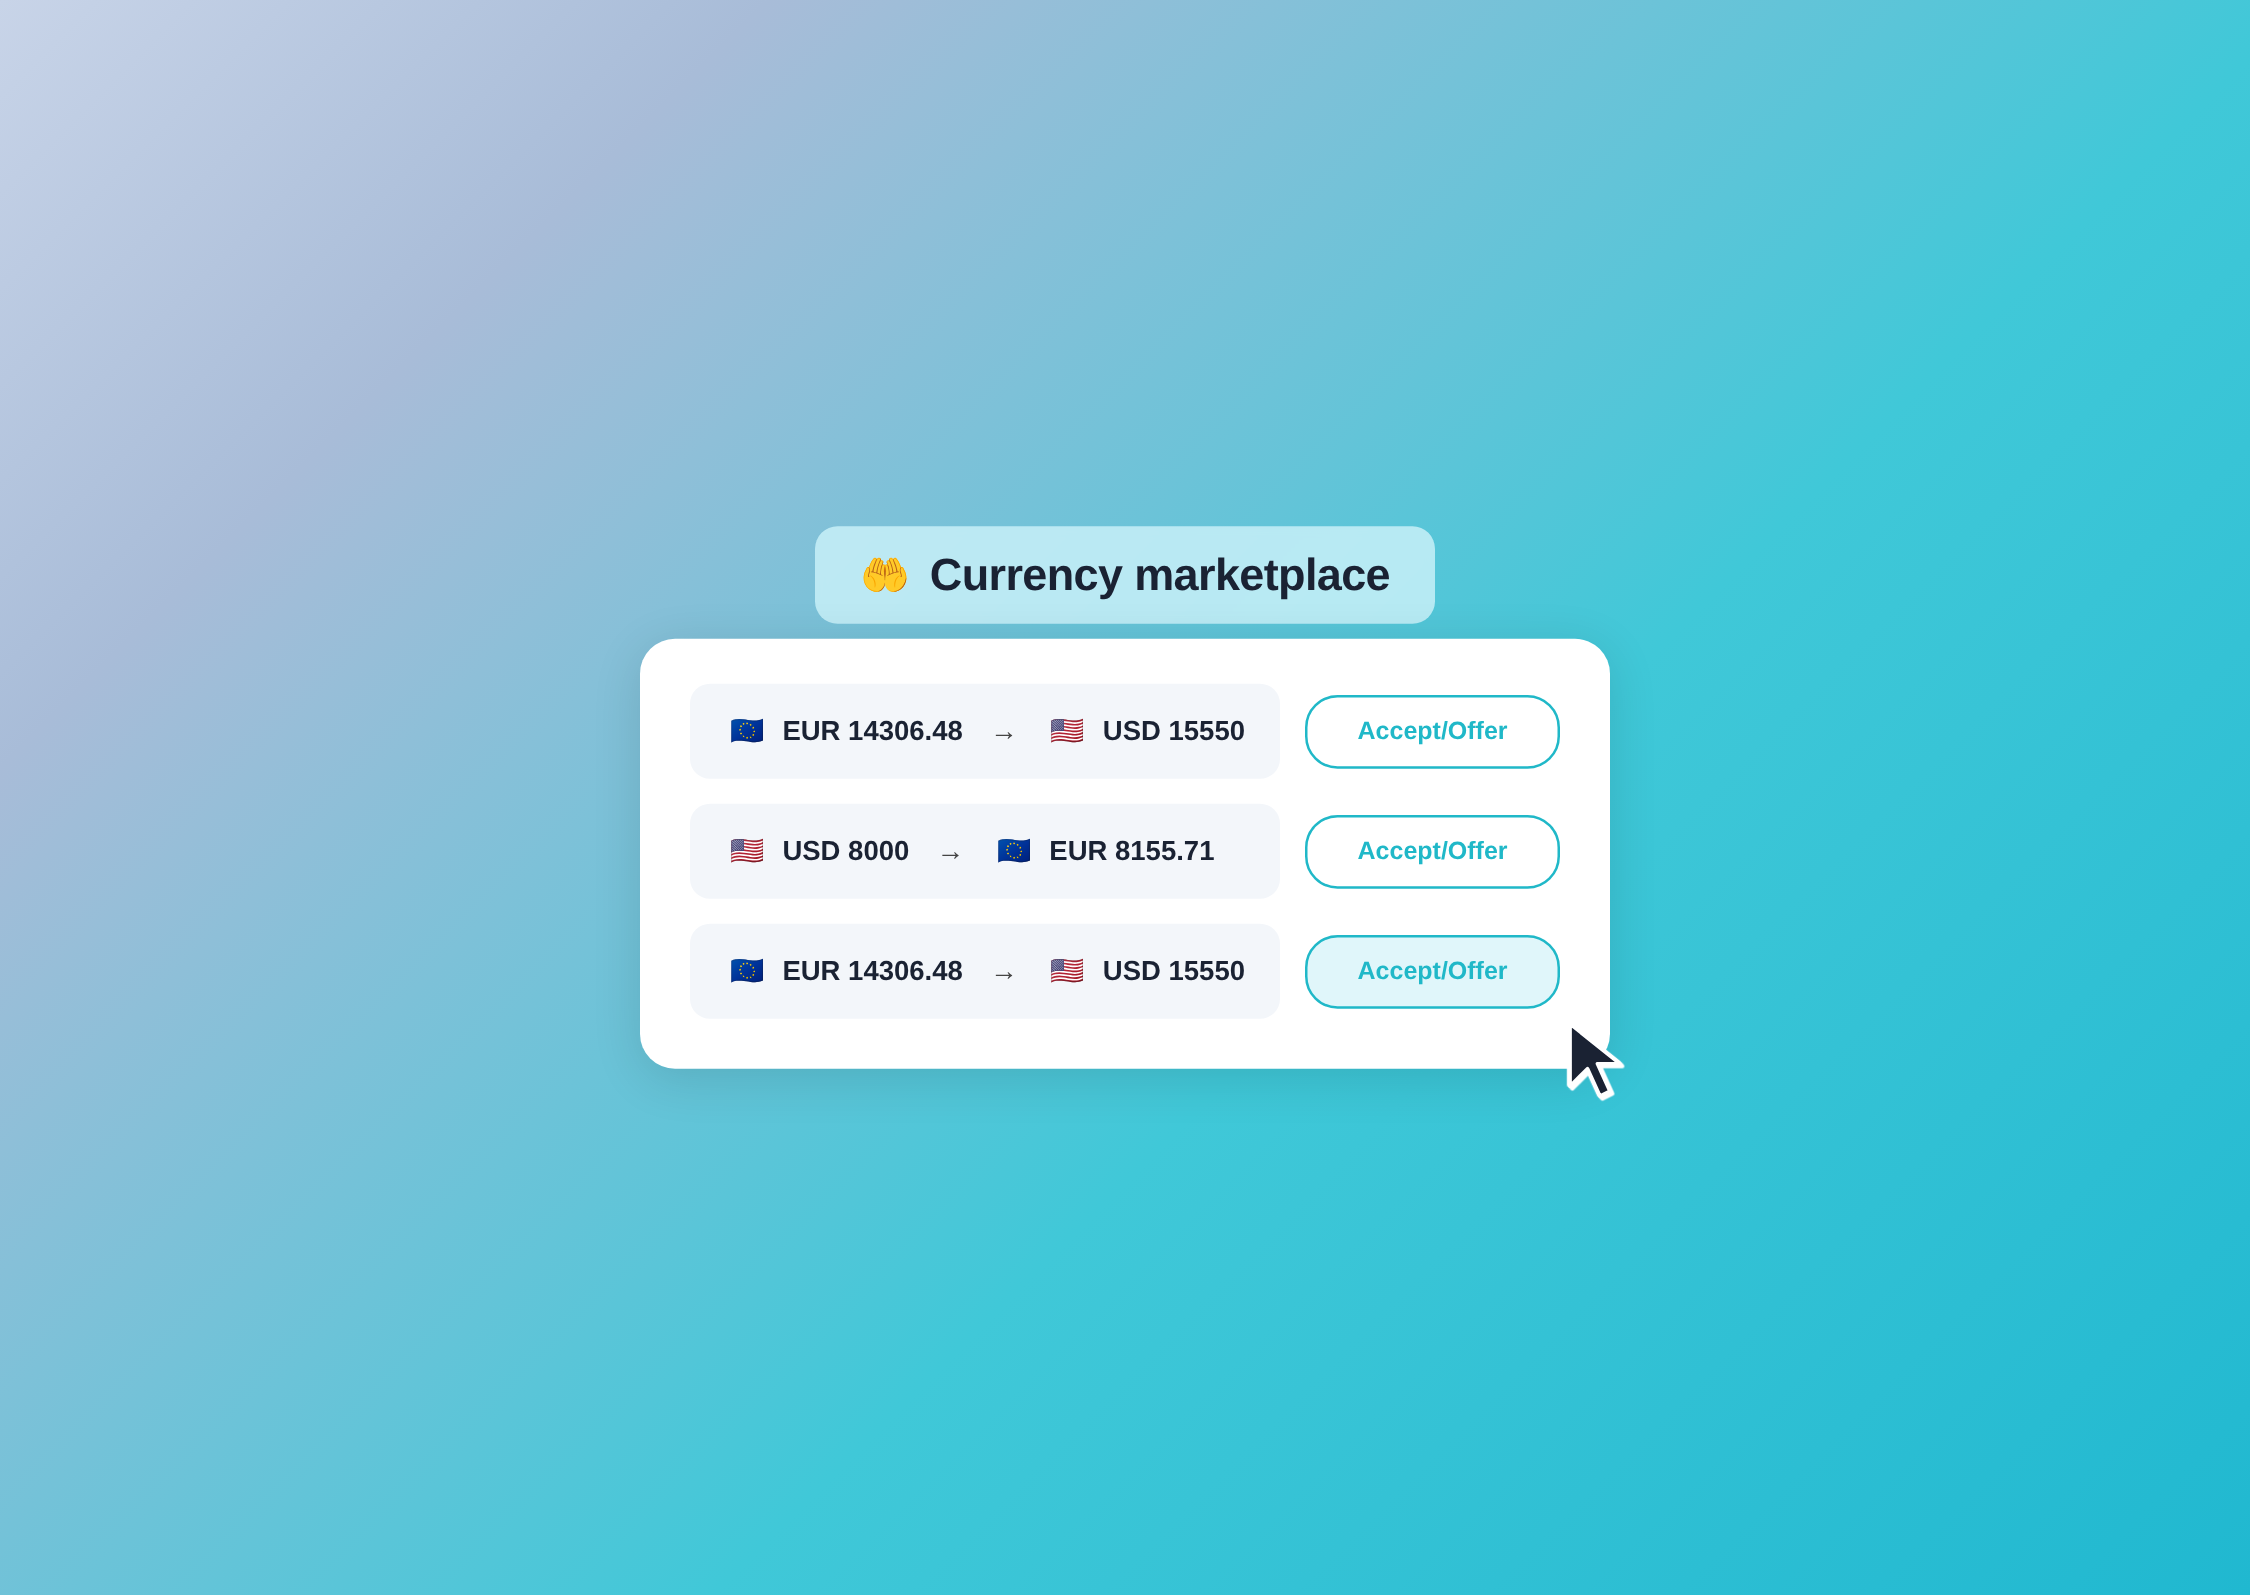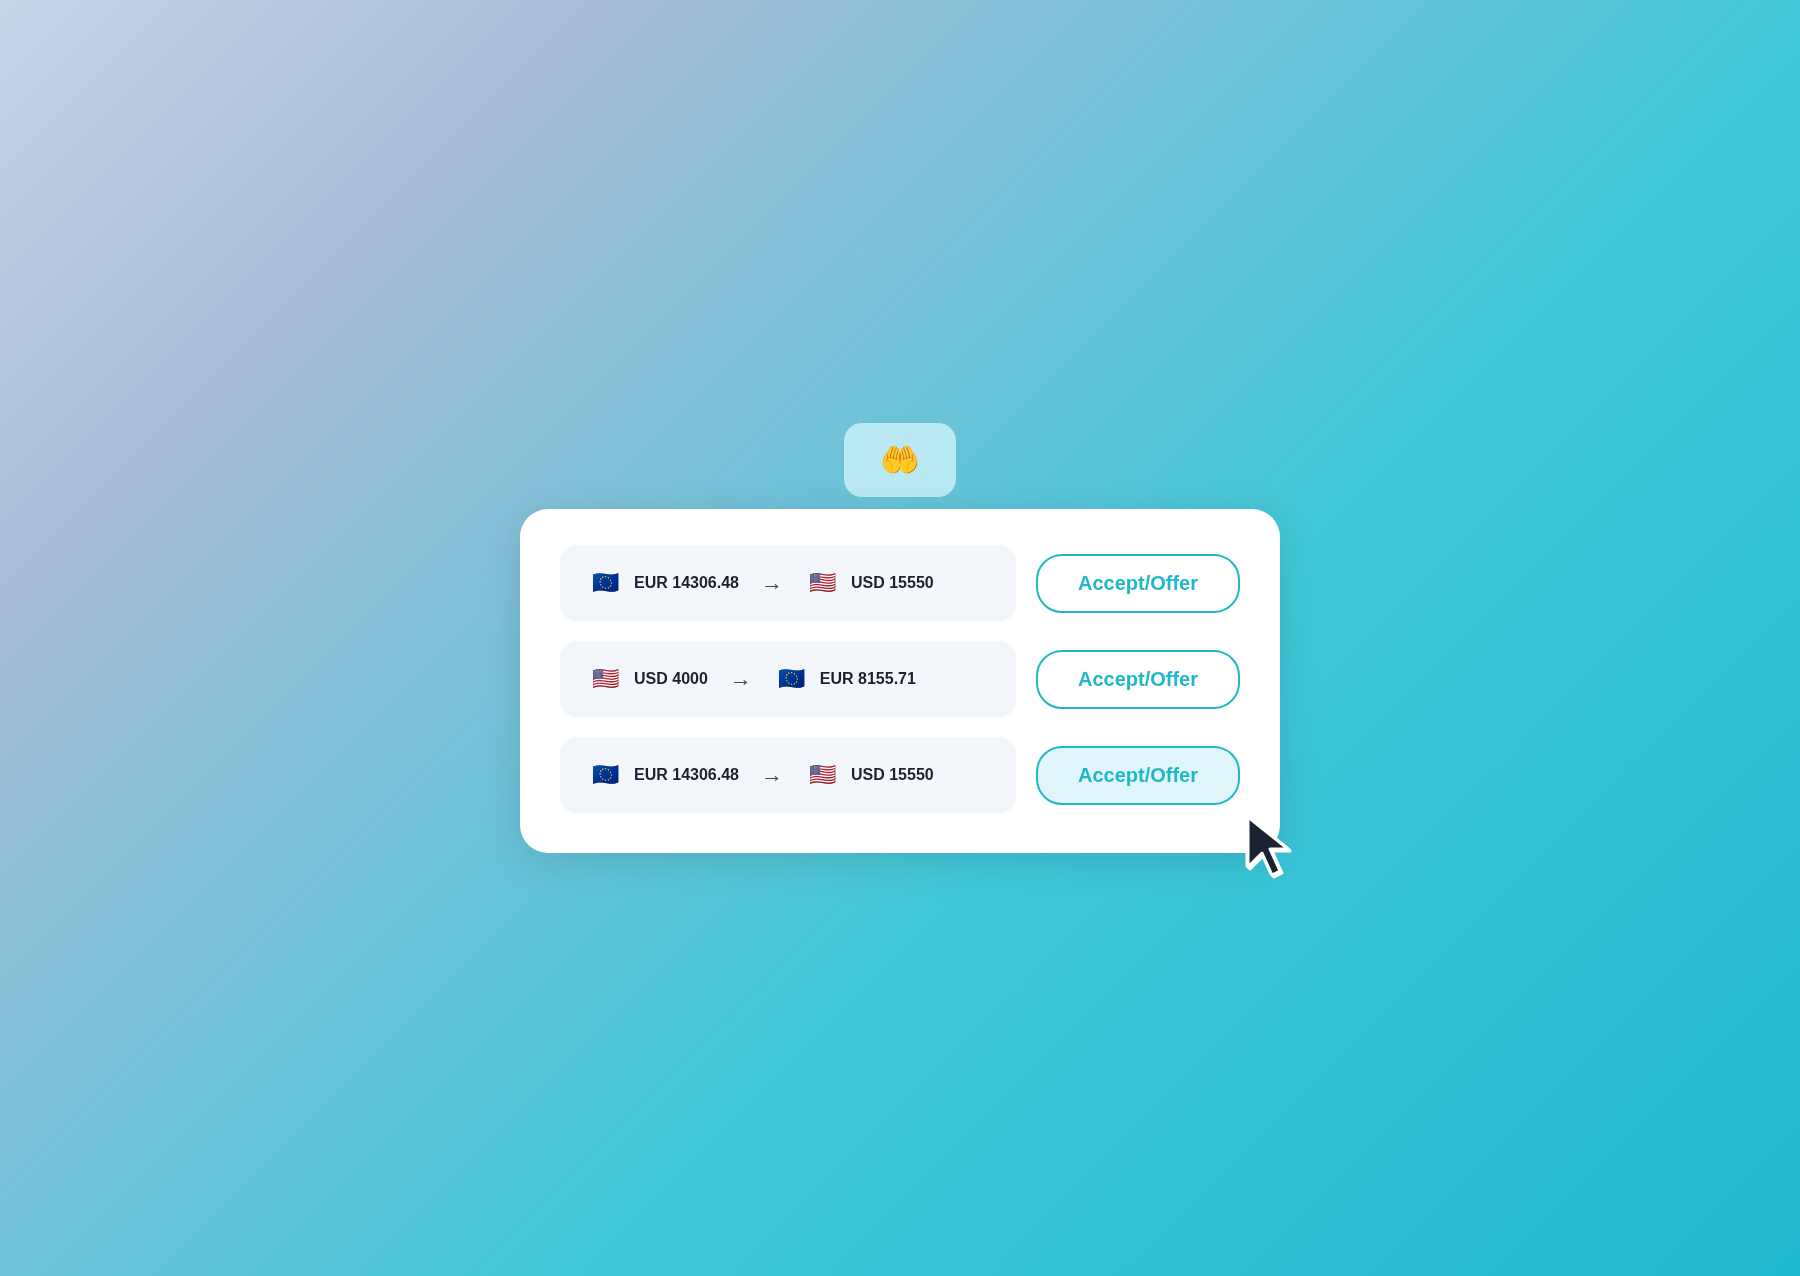--- a/index.html
+++ b/index.html
@@ -84,21 +84,21 @@
       height: 36px;
       border-radius: 50%;
       display: inline-flex;
       align-items: center;
       justify-content: center;
       font-size: 22px;
       overflow: hidden;
     }
 
     .currency-text {
-      font-size: 16px;
+      font-size: 22px;
       font-weight: 600;
       color: #1a2233;
       white-space: nowrap;
     }
 
     .arrow {
       font-size: 22px;
       color: #444;
       font-weight: 400;
       margin: 0 8px;
@@ -137,20 +137,21 @@
       filter: drop-shadow(2px 2px 0px white) drop-shadow(-1px -1px 0px white);
     }
   </style>
 </head>
 <body>
 
 <div class="center-wrapper">
 
   <div class="header-badge">
     <span class="header-icon">🤲</span>
+    <span class="header-title">Currency marketplace</span>
   </div>
 
   <div class="card">
 
   <div class="trade-row">
         <div class="trade-info">
       <div class="currency-item">
         <span class="flag">🇪🇺</span>
         <span class="currency-text">EUR 14306.48</span>
       </div>
@@ -159,21 +160,21 @@
         <span class="flag">🇺🇸</span>
         <span class="currency-text">USD 15550</span>
       </div>
     </div>
         <button class="accept-btn">Accept/Offer</button>
       </div>
       <div class="trade-row">
         <div class="trade-info">
       <div class="currency-item">
         <span class="flag">🇺🇸</span>
-        <span class="currency-text">USD 4000</span>
+        <span class="currency-text">USD 8000</span>
       </div>
       <span class="arrow">→</span>
       <div class="currency-item">
         <span class="flag">🇪🇺</span>
         <span class="currency-text">EUR 8155.71</span>
       </div>
     </div>
         <button class="accept-btn">Accept/Offer</button>
       </div>
       <div class="trade-row">

